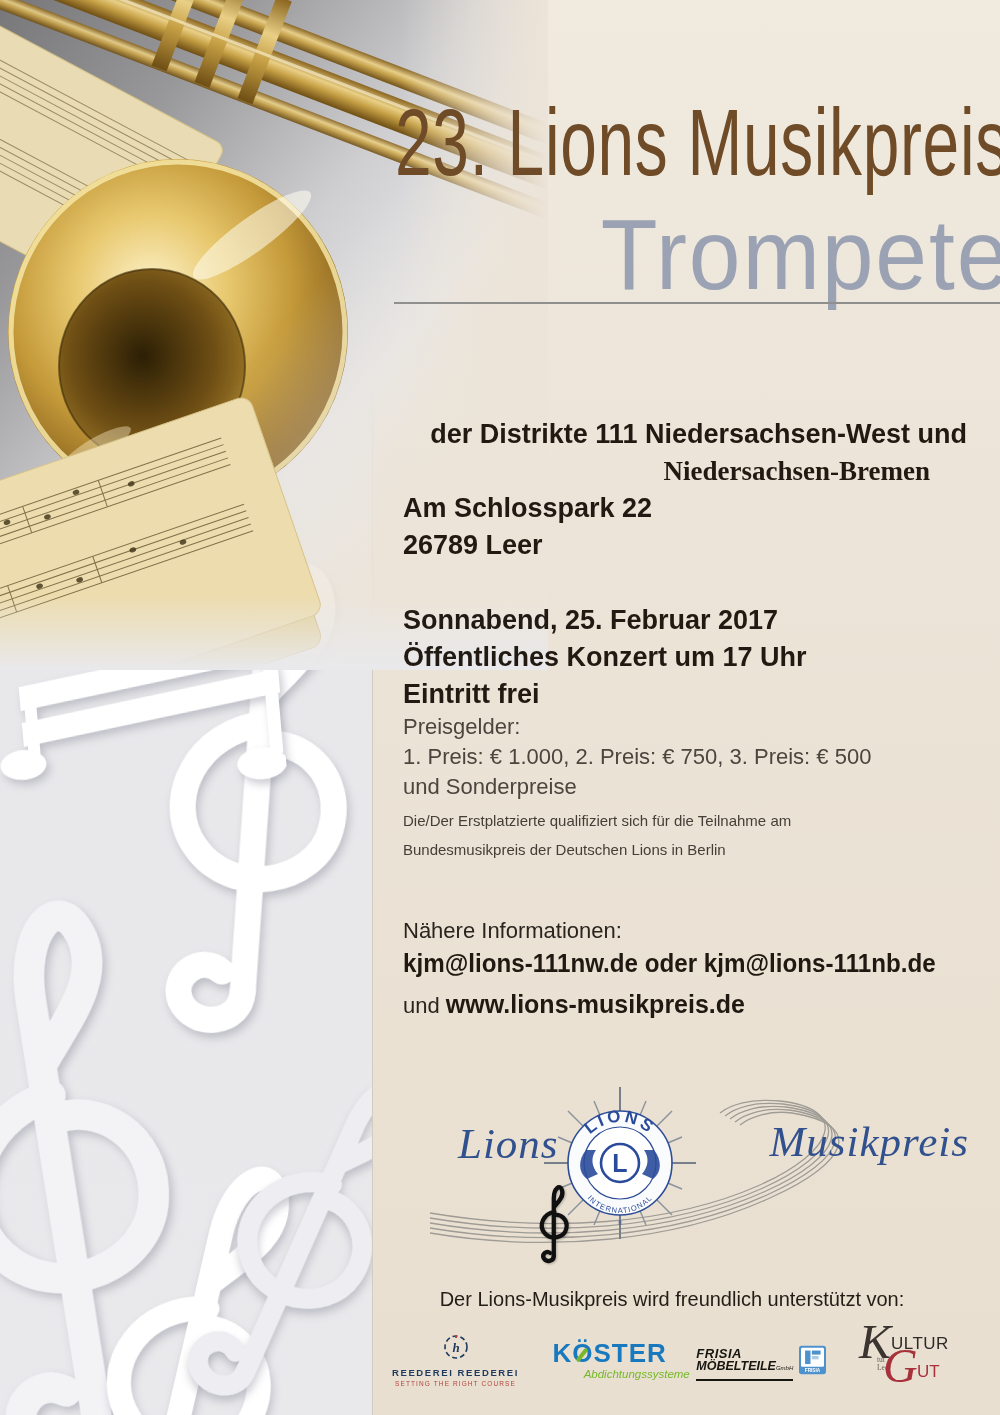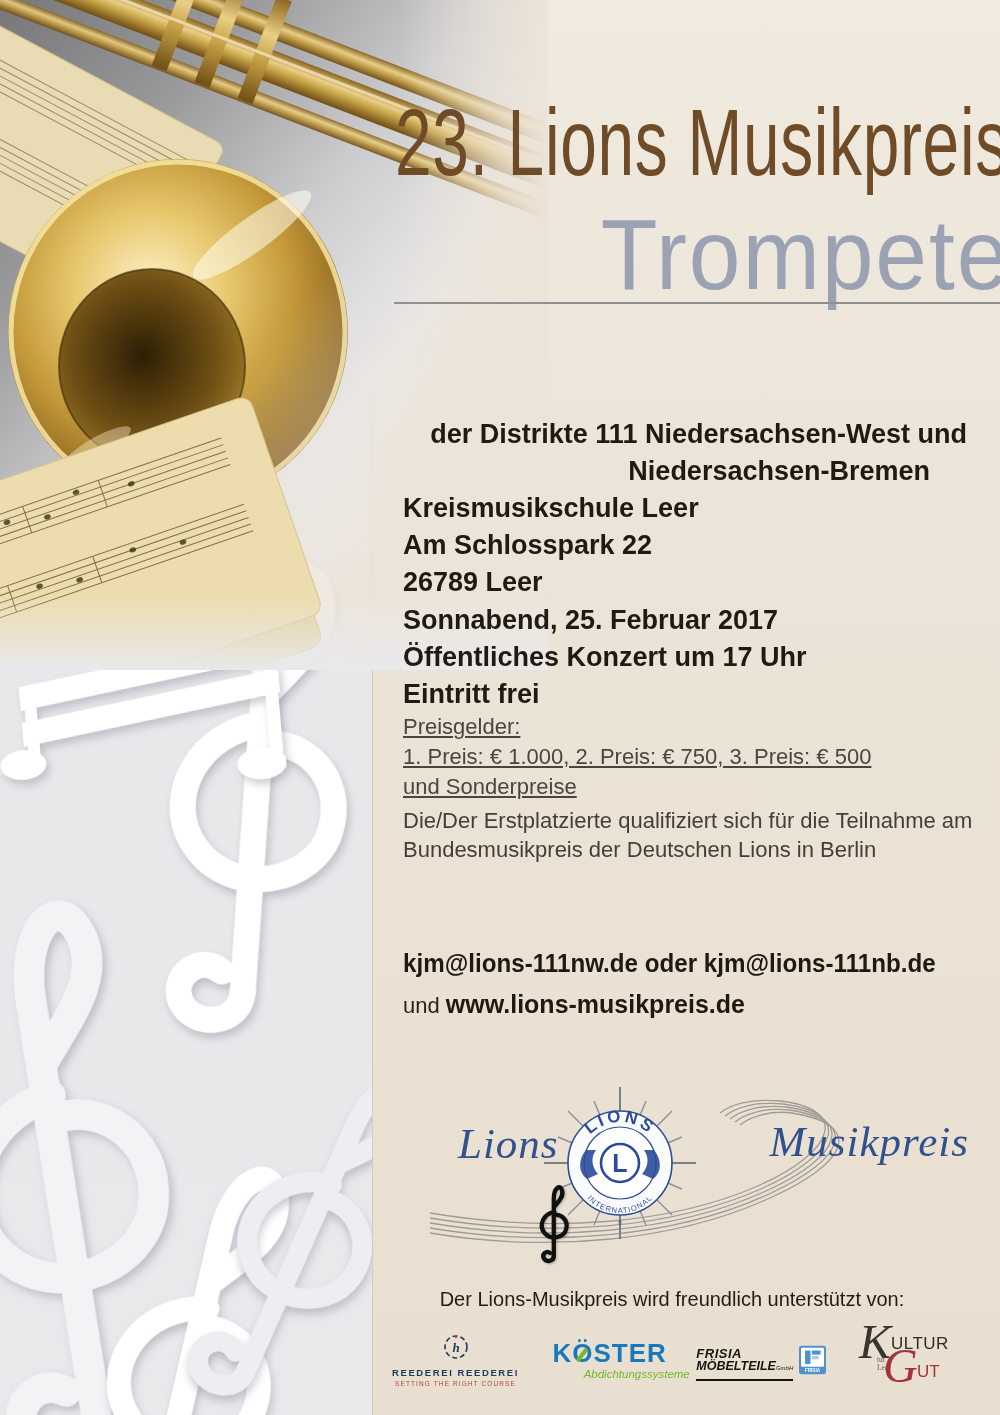--- a/index.html
+++ b/index.html
@@ -26,27 +26,27 @@
   }
   .subtitle{
     position:absolute;right:14px;top:204px;margin:0;font-weight:normal;
     font-size:100px;line-height:1;color:#9aa2b3;letter-spacing:2px;
     transform:scaleX(.93);transform-origin:100% 50%;white-space:nowrap;
   }
   .rule{position:absolute;left:394px;right:14px;top:302px;height:2px;background:#8f8f8d;}
   
   .districts{position:absolute;right:57px;top:372px;text-align:right;
     font-size:27px;font-weight:bold;line-height:37px;color:#211a12;margin-top:44px;}
-  .districts .d2{margin-right:37px;}
+  .districts .d2{margin-right:37px;font-family:Liberation Serif, serif;}
   .venue{position:absolute;left:403px;top:490px;font-size:27px;font-weight:bold;
     line-height:37px;color:#211a12;}
   .event{position:absolute;left:403px;top:602px;font-size:27px;font-weight:bold;
     line-height:37px;color:#211a12;}
-  .prizes{position:absolute;left:403px;top:712px;font-size:22px;line-height:30px;color:#4b453e;text-decoration:underline;}
-  .qualification{position:absolute;left:403px;top:806px;font-size:22px;line-height:29px;color:#443e37;}
+  .prizes{position:absolute;left:403px;top:712px;font-size:22px;line-height:30px;color:#4b453e;}
+  .qualification{position:absolute;left:403px;top:806px;font-size:15px;line-height:29px;color:#443e37;}
   .contact-heading{position:absolute;left:403px;top:918px;font-size:22px;color:#2a241e;}
   .emails{position:absolute;left:403px;top:948px;font-size:26px;font-weight:bold;color:#1f1911;
     transform:scaleX(.93);transform-origin:0 50%;white-space:nowrap;}
   .website{position:absolute;left:403px;top:990px;font-size:22px;color:#2a241e;}
   .website b{font-size:25px;color:#1f1911;}
   
   .logo-block{position:absolute;left:430px;top:1075px;width:545px;height:205px;}
   .logo-swoosh{position:absolute;left:0;top:0;}
   .logo-word{position:absolute;font-family:"Liberation Serif",serif;font-style:italic;
     font-size:43px;color:#31508e;letter-spacing:1px;}
@@ -245,21 +245,20 @@
   <h1 class="title">23. Lions Musikpreis</h1>
   <h2 class="subtitle">Trompete</h2>
   <div class="rule"></div>
 
   <div class="districts">
     <div>der Distrikte 111 Niedersachsen-West und</div>
     <div class="d2">Niedersachsen-Bremen</div>
   </div>
 
   <div class="venue">
-    <div>Kreismusikschule Leer</div>
     <div>Am Schlosspark 22</div>
     <div>26789 Leer</div>
   </div>
 
   <div class="event">
     <div>Sonnabend, 25. Februar 2017</div>
     <div>Öffentliches Konzert um 17 Uhr</div>
     <div>Eintritt frei</div>
   </div>
 
@@ -267,20 +266,21 @@
     <div>Preisgelder:</div>
     <div>1. Preis: € 1.000, 2. Preis: € 750, 3. Preis: € 500</div>
     <div>und Sonderpreise</div>
   </div>
 
   <div class="qualification">
     <div>Die/Der Erstplatzierte qualifiziert sich für die Teilnahme am</div>
     <div>Bundesmusikpreis der Deutschen Lions in Berlin</div>
   </div>
 
+  <div class="contact-heading">Nähere Informationen:</div>
   <div class="emails">kjm@lions-111nw.de oder kjm@lions-111nb.de</div>
   <div class="website">
     <span>und</span>
     <b>www.lions-musikpreis.de</b>
   </div>
 
   <div class="logo-block">
     <svg class="logo-swoosh" width="545" height="205" viewBox="0 0 545 205">
       <g fill="none" stroke="#97948f" stroke-width="1.3" opacity=".9">
         <path d="M0 138 C120 158 240 150 330 110 C405 76 420 34 350 26 C320 23 300 30 290 38"></path>

